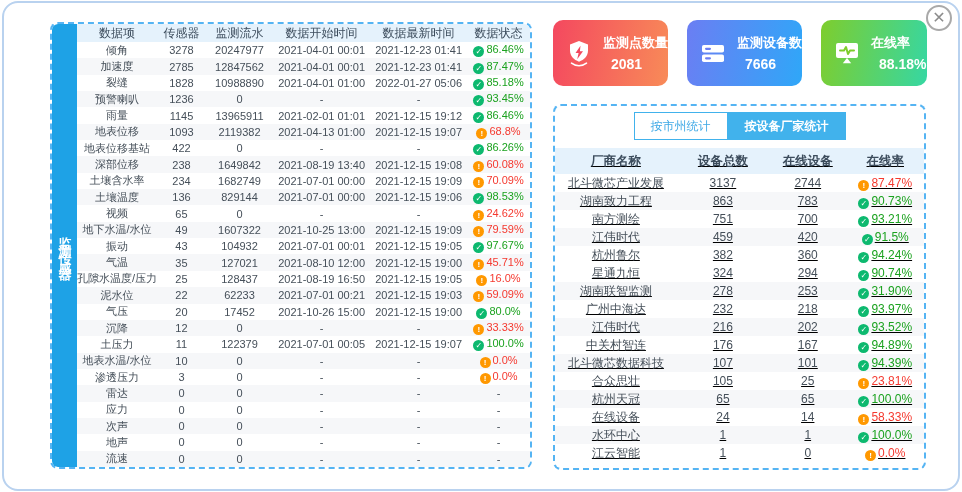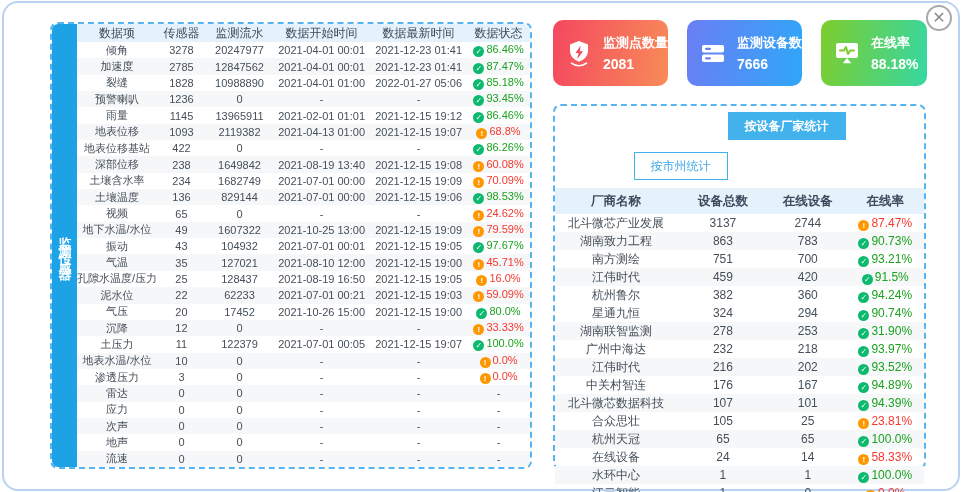--- a/index.html
+++ b/index.html
@@ -6,40 +6,40 @@
   body{width:962px;height:492px;position:relative;font-family:"Liberation Sans","DejaVu Sans",sans-serif;overflow:hidden;}
   *{box-sizing:border-box;}
   .frame{position:absolute;left:2px;top:1px;width:958px;height:490px;border:2px solid #b9d2ef;border-radius:16px;background:#fff;}
   .close-btn{position:absolute;top:5px;right:10px;width:26px;height:26px;border:2px solid #a9a9a9;border-radius:50%;
     color:#8c8c8c;display:flex;align-items:center;justify-content:center;font-size:16px;line-height:1;cursor:pointer;background:#fff;}
   
   .cards{position:absolute;left:553px;top:20px;width:374px;display:flex;gap:19px;justify-content:space-between;}
   .card{flex:1;height:66px;border-radius:10px;display:flex;align-items:center;gap:9px;padding-left:11px;color:#fff;}
   .card .ic{display:flex;align-items:center;justify-content:center;width:30px;}
   .card .lbl{font-size:13px;font-weight:bold;white-space:nowrap;}
-  .card .val{font-size:14px;font-weight:bold;margin-top:4px;}
+  .card .val{font-size:14px;font-weight:bold;margin-top:4px;margin-left:8px;}
   
   .sensor-panel{position:absolute;left:50px;top:22px;width:482px;height:447px;border:2px dashed #55b4f3;border-radius:8px;display:flex;overflow:hidden;background:#fff;}
   .sensor-side{width:25px;background:#1ea2e6;border-radius:5px 0 0 5px;display:flex;align-items:center;justify-content:center;flex:none;}
   .sensor-side span{writing-mode:vertical-lr;text-orientation:upright;color:#fff;font-size:13px;font-weight:bold;letter-spacing:8px;}
   table{border-collapse:collapse;table-layout:fixed;}
   .sensor-table{flex:1;height:100%;}
   .sensor-table th{background:#e5f2fc;height:18px;font-size:12px;color:#3c4c5c;font-weight:normal;padding:0;}
   .sensor-table td{font-size:11px;color:#454f59;text-align:center;padding:0;white-space:nowrap;overflow:hidden;}
   .sensor-table th:nth-child(1){width:17%}.sensor-table th:nth-child(2){width:11%}
   .sensor-table th:nth-child(3){width:15%}.sensor-table th:nth-child(4){width:21.5%}
   .sensor-table th:nth-child(5){width:21.5%}.sensor-table th:nth-child(6){width:14%}
   tbody tr.alt{background:#f6f7f9;}
   
   .vendor-panel{position:absolute;left:553px;top:104px;width:373px;height:366px;border:2px dashed #55b4f3;border-radius:8px;background:#fff;padding-top:6px;}
   .tabs{display:flex;justify-content:center;}
   .tab{height:28px;line-height:26px;padding:0 16px;font-size:12px;border:1px solid #41b2ec;cursor:pointer;white-space:nowrap;}
-  .tab.inactive{background:#fff;color:#3fa9e6;margin-top:40px;}
+  .tab.inactive{background:#fff;color:#3fa9e6;}
   .tab.active{background:#41b2ec;color:#fff;font-weight:bold;}
-  .vendor-table{width:100%;height:calc(100% - 42px);margin-top:8px;}
+  .vendor-table{width:100%;height:calc(100% - 42px);margin-top:8px;text-decoration:underline;}
   .vendor-table th{background:#e5f2fc;height:26px;font-size:12.5px;color:#3c4c5c;font-weight:bold;padding:0;}
   .vendor-table td{font-size:12px;color:#454f59;text-align:center;padding:0;white-space:nowrap;overflow:hidden;}
   .vendor-table th:nth-child(1){width:33%}.vendor-table th:nth-child(2){width:25%}
   .vendor-table th:nth-child(3){width:21%}.vendor-table th:nth-child(4){width:21%}
   
   .st-ic{display:inline-block;width:11px;height:11px;border-radius:50%;color:#fff;font-size:8px;line-height:11px;
     text-align:center;vertical-align:-1px;margin-right:2px;font-weight:bold;}
   .st-ic.ok{background:#0db96f;}
   .st-ic.warn{background:#ff9800;}
   .st-tx.ok{color:#1ba21f;}

